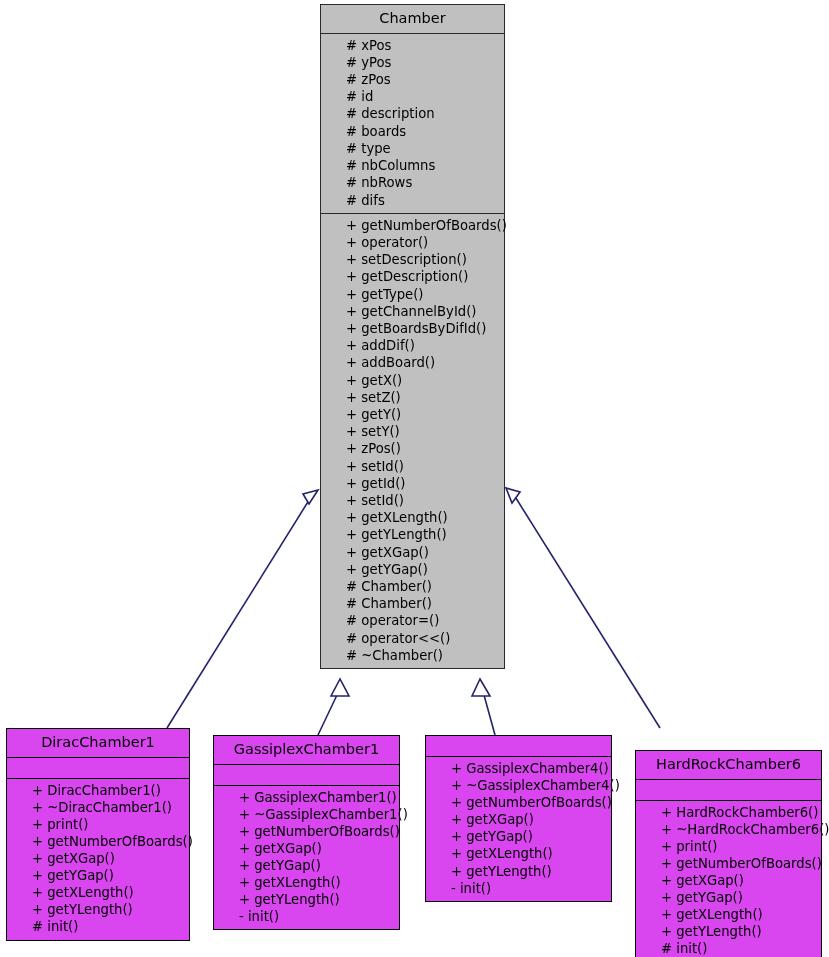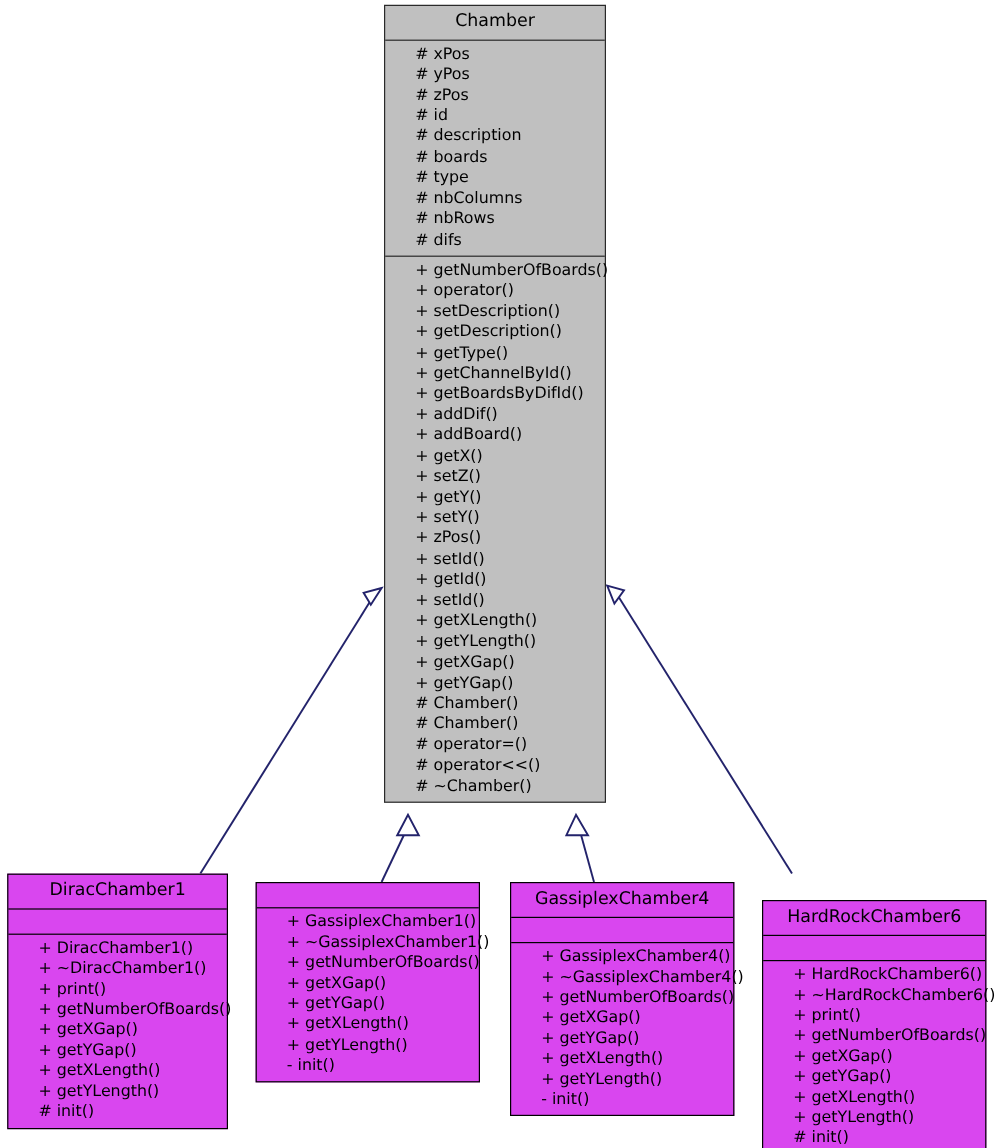--- a/index.html
+++ b/index.html
@@ -157,35 +157,35 @@
         <div class="member">+ getNumberOfBoards()</div>
         <div class="member">+ getXGap()</div>
         <div class="member">+ getYGap()</div>
         <div class="member">+ getXLength()</div>
         <div class="member">+ getYLength()</div>
         <div class="member"># init()</div>
       </div>
   </div>
 
   <div class="uml-class" style="left:213px; top:735px; width:187px;">
+    <div class="class-title">GassiplexChamber1</div>
     <div class="compartment empty"></div>
     <div class="compartment last">
         <div class="member">+ GassiplexChamber1()</div>
         <div class="member">+ ~GassiplexChamber1()</div>
         <div class="member">+ getNumberOfBoards()</div>
         <div class="member">+ getXGap()</div>
         <div class="member">+ getYGap()</div>
         <div class="member">+ getXLength()</div>
         <div class="member">+ getYLength()</div>
         <div class="member">- init()</div>
       </div>
   </div>
 
   <div class="uml-class" style="left:425px; top:735px; width:187px;">
-    <div class="class-title">GassiplexChamber4</div>
     <div class="compartment empty"></div>
     <div class="compartment last">
         <div class="member">+ GassiplexChamber4()</div>
         <div class="member">+ ~GassiplexChamber4()</div>
         <div class="member">+ getNumberOfBoards()</div>
         <div class="member">+ getXGap()</div>
         <div class="member">+ getYGap()</div>
         <div class="member">+ getXLength()</div>
         <div class="member">+ getYLength()</div>
         <div class="member">- init()</div>

